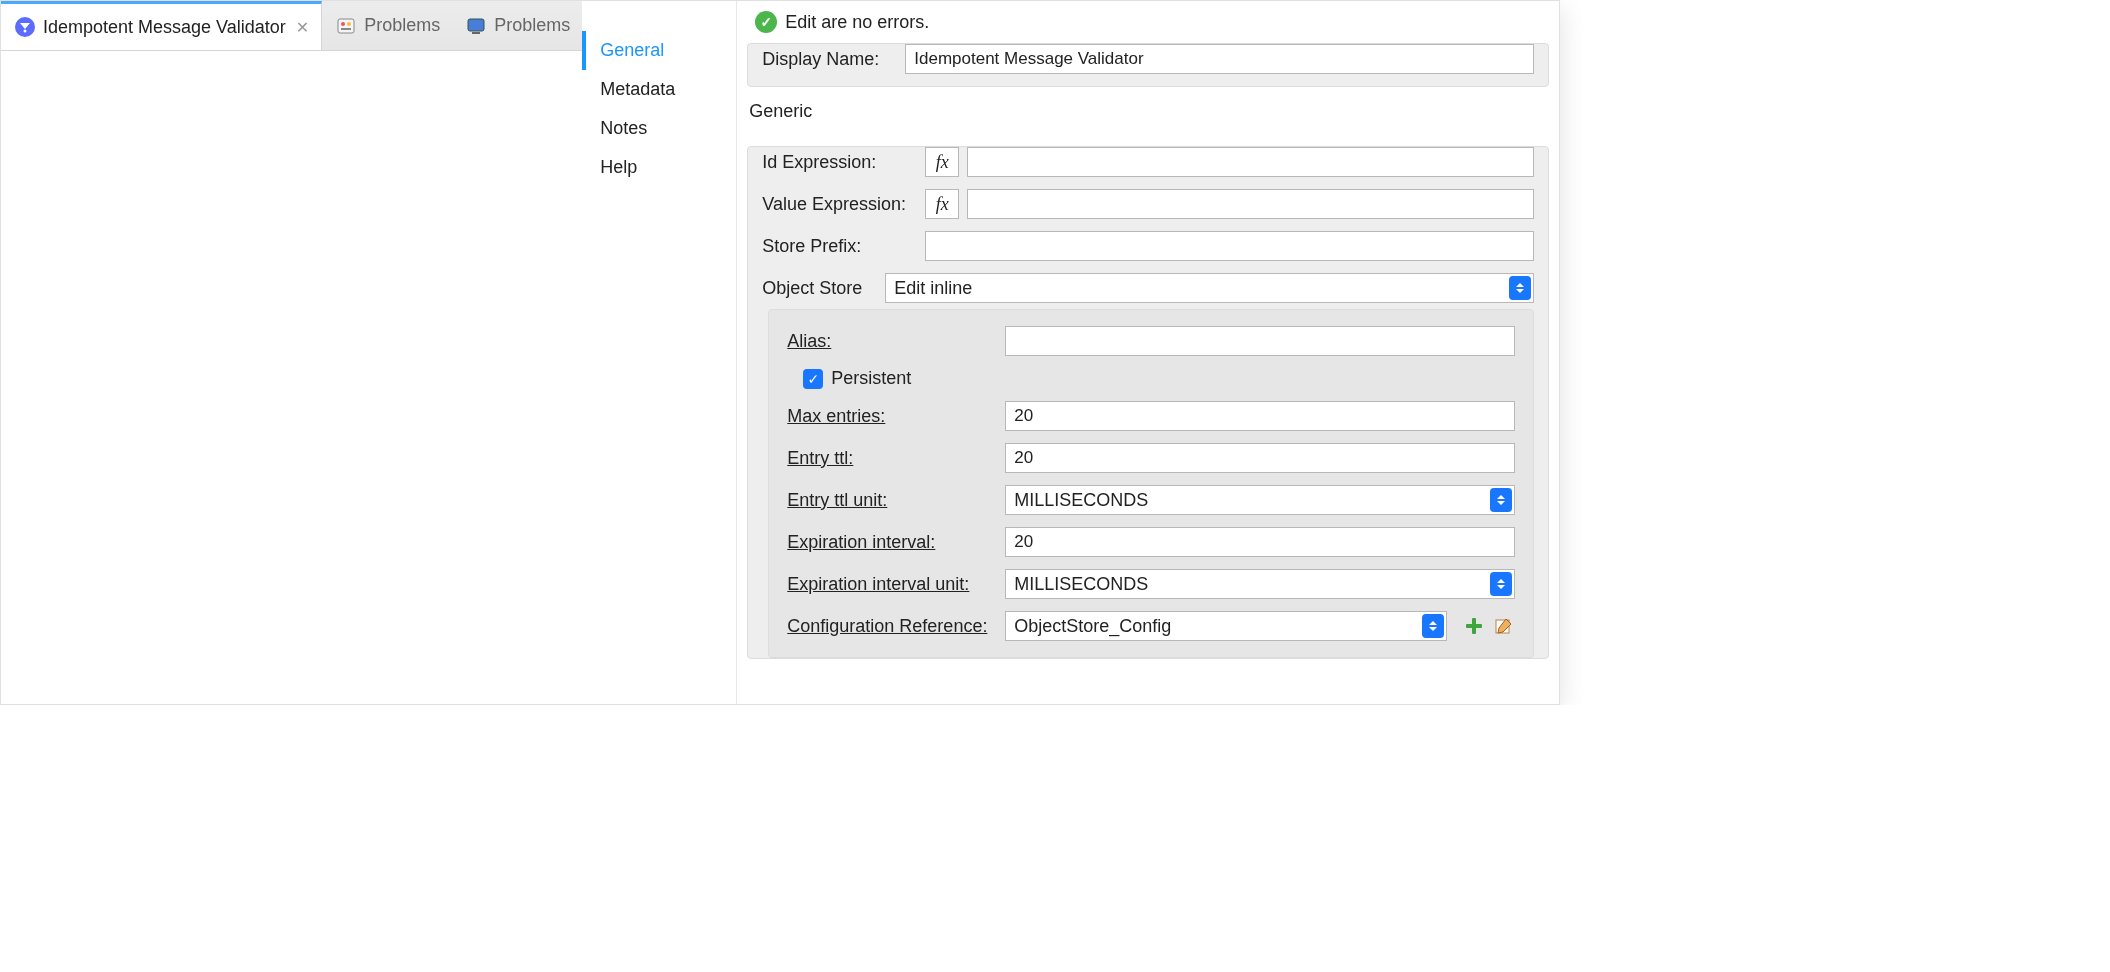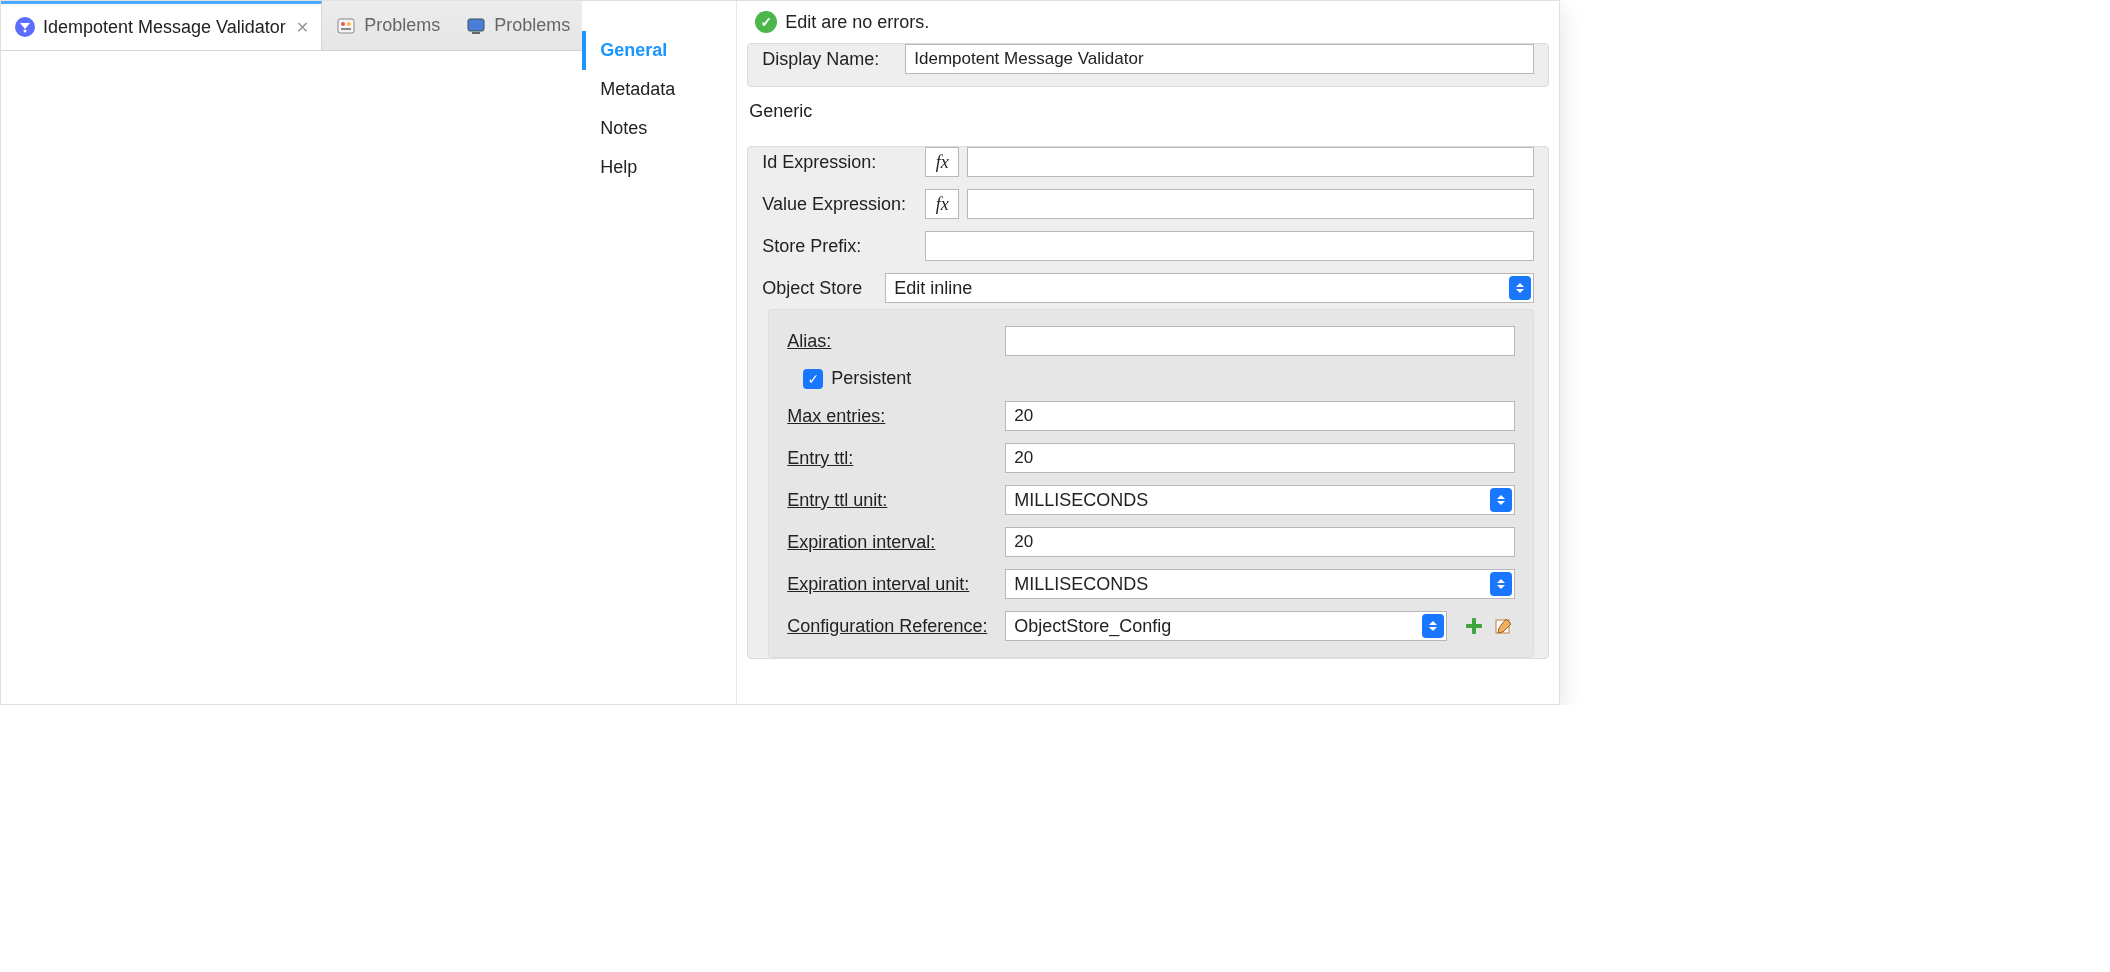--- a/index.html
+++ b/index.html
@@ -59,21 +59,21 @@
     border-right: 1px solid #e8e8e8;
     padding-top: 30px;
   }
   .sidebar-item {
     padding: 9px 18px;
     font-size: 18px;
     cursor:pointer;
   }
   .sidebar-item.active {
     color: #1a96ff;
-    font-weight: 700;
+    font-weight: 400;
     border-left: 4px solid #1a96ff;
     padding-left: 14px;
   }
   .main {
     flex:1;
     overflow:auto;
     padding: 0 10px 20px 10px;
   }
   .status-row {
     display:flex;

